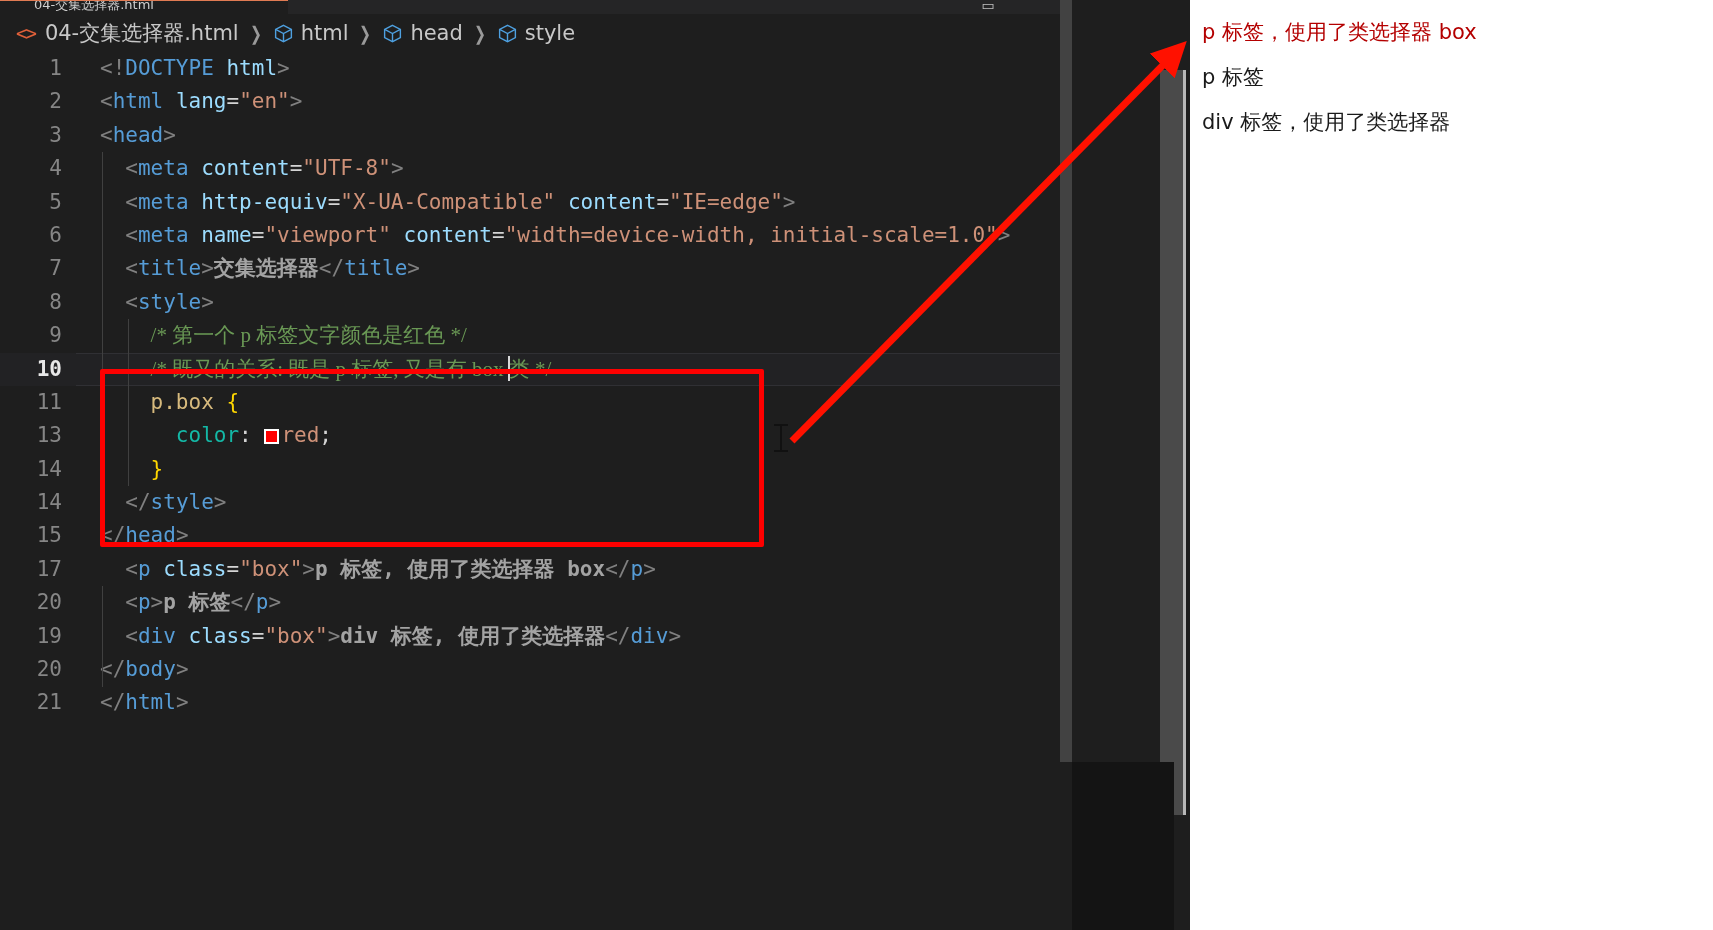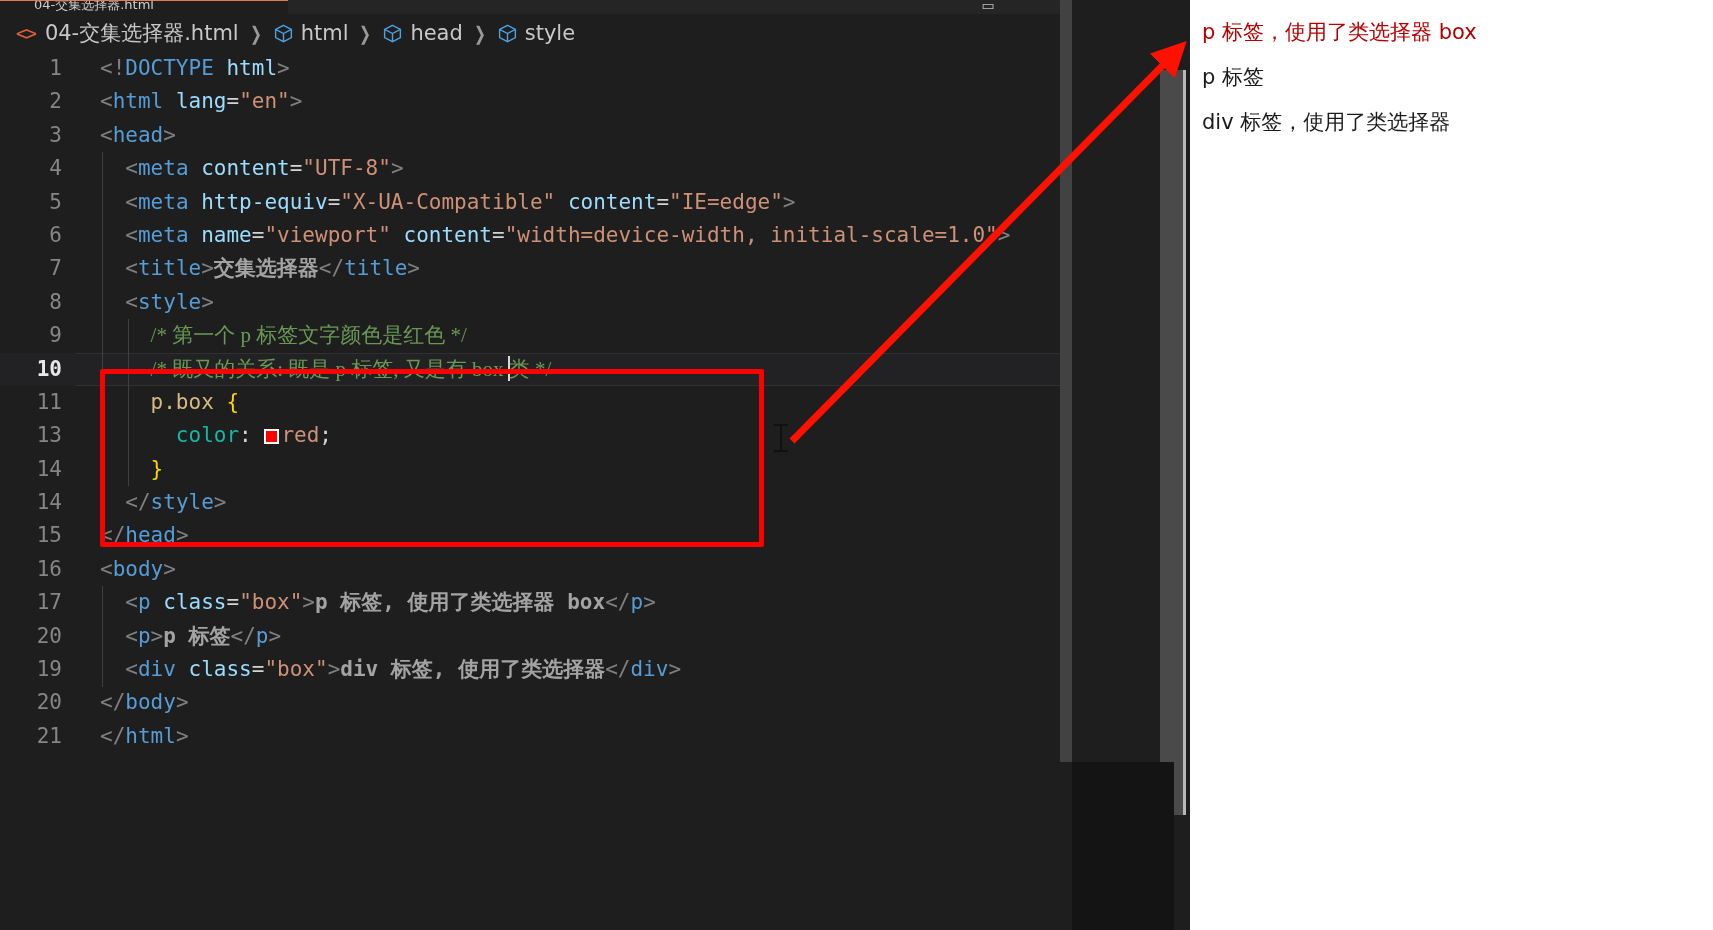--- a/index.html
+++ b/index.html
@@ -335,21 +335,20 @@
         <div class="line"><div class="ln">6</div><div class="code"><span>  </span><span class="t-punc">&lt;</span><span class="t-tag">meta</span><span class="t-txt"> </span><span class="t-attr">name</span><span class="t-eq">=</span><span class="t-str">"viewport"</span><span class="t-txt"> </span><span class="t-attr">content</span><span class="t-eq">=</span><span class="t-str">"width=device-width, initial-scale=1.0"</span><span class="t-punc">&gt;</span></div></div>
         <div class="line"><div class="ln">7</div><div class="code"><span>  </span><span class="t-punc">&lt;</span><span class="t-tag">title</span><span class="t-punc">&gt;</span><span class="t-txt">交集选择器</span><span class="t-punc">&lt;/</span><span class="t-tag">title</span><span class="t-punc">&gt;</span></div></div>
         <div class="line"><div class="ln">8</div><div class="code"><span>  </span><span class="t-punc">&lt;</span><span class="t-tag">style</span><span class="t-punc">&gt;</span></div></div>
         <div class="line"><div class="ln">9</div><div class="code"><span>    </span><span class="t-cmt">/* 第一个 p 标签文字颜色是红色 */</span></div></div>
         <div class="line active"><div class="ln">10</div><div class="code"><span>    </span><span class="t-cmt">/* 既又的关系: 既是 p 标签, 又是有 box </span><span class="caret"></span><span class="t-cmt">类 */</span></div></div>
         <div class="line"><div class="ln">11</div><div class="code"><span>    </span><span class="t-sel">p.box</span><span class="t-txt"> </span><span class="t-brace">{</span></div></div>
         <div class="line"><div class="ln">13</div><div class="code"><span>      </span><span class="t-prop">color</span><span class="t-eq">: </span><span class="swatch" style="background: rgb(255, 0, 0);"></span><span class="t-val">red</span><span class="t-eq">;</span></div></div>
         <div class="line"><div class="ln">14</div><div class="code"><span>    </span><span class="t-brace">}</span></div></div>
         <div class="line"><div class="ln">14</div><div class="code"><span>  </span><span class="t-punc">&lt;/</span><span class="t-tag">style</span><span class="t-punc">&gt;</span></div></div>
         <div class="line"><div class="ln">15</div><div class="code"><span class="t-punc">&lt;/</span><span class="t-tag">head</span><span class="t-punc">&gt;</span></div></div>
-        <div class="line"><div class="ln">16</div><div class="code"><span class="t-punc">&lt;</span><span class="t-tag">body</span><span class="t-punc">&gt;</span></div></div>
         <div class="line"><div class="ln">17</div><div class="code"><span>  </span><span class="t-punc">&lt;</span><span class="t-tag">p</span><span class="t-txt"> </span><span class="t-attr">class</span><span class="t-eq">=</span><span class="t-str">"box"</span><span class="t-punc">&gt;</span><span class="t-txt">p 标签, 使用了类选择器 box</span><span class="t-punc">&lt;/</span><span class="t-tag">p</span><span class="t-punc">&gt;</span></div></div>
         <div class="line"><div class="ln">20</div><div class="code"><span>  </span><span class="t-punc">&lt;</span><span class="t-tag">p</span><span class="t-punc">&gt;</span><span class="t-txt">p 标签</span><span class="t-punc">&lt;/</span><span class="t-tag">p</span><span class="t-punc">&gt;</span></div></div>
         <div class="line"><div class="ln">19</div><div class="code"><span>  </span><span class="t-punc">&lt;</span><span class="t-tag">div</span><span class="t-txt"> </span><span class="t-attr">class</span><span class="t-eq">=</span><span class="t-str">"box"</span><span class="t-punc">&gt;</span><span class="t-txt">div 标签, 使用了类选择器</span><span class="t-punc">&lt;/</span><span class="t-tag">div</span><span class="t-punc">&gt;</span></div></div>
         <div class="line"><div class="ln">20</div><div class="code"><span class="t-punc">&lt;/</span><span class="t-tag">body</span><span class="t-punc">&gt;</span></div></div>
         <div class="line"><div class="ln">21</div><div class="code"><span class="t-punc">&lt;/</span><span class="t-tag">html</span><span class="t-punc">&gt;</span></div></div>
         <div class="indent-guide" style="left: 102px; top: 100.2px; height: 367.4px;"></div>
         <div class="indent-guide" style="left: 128px; top: 267.2px; height: 167px;"></div>
         <div class="indent-guide" style="left: 102px; top: 534.4px; height: 100.2px;"></div>
       </div>
     <div class="annot-rect"></div>

